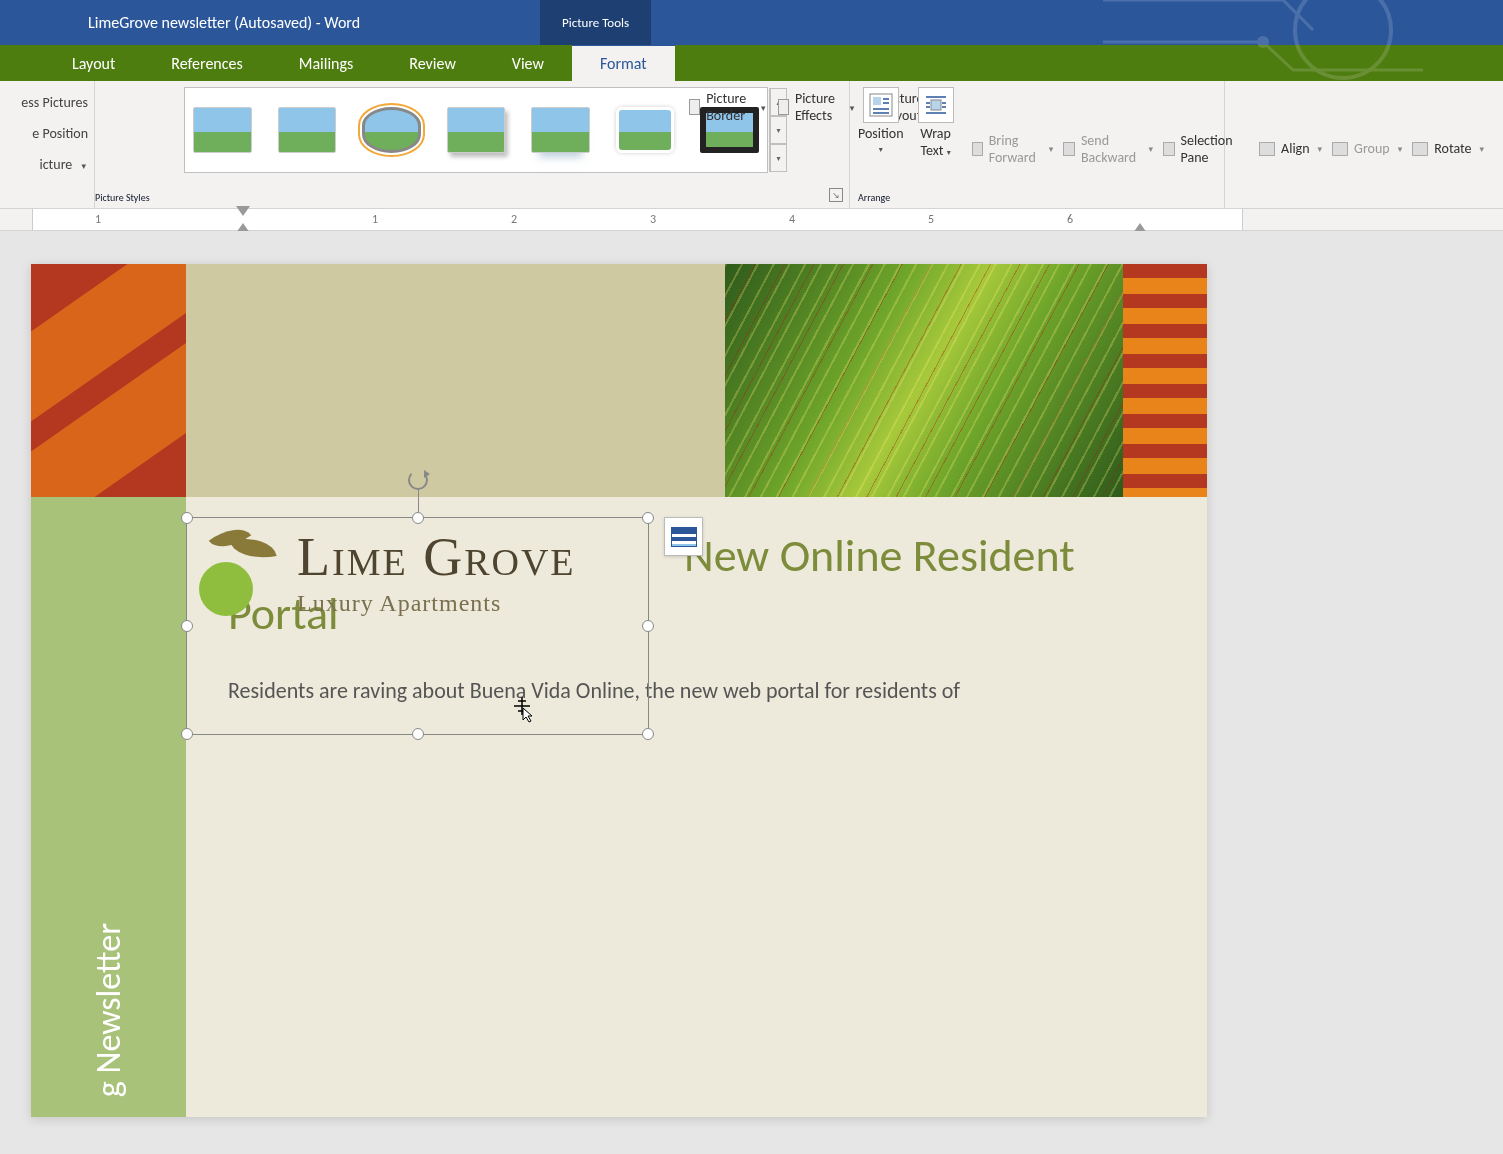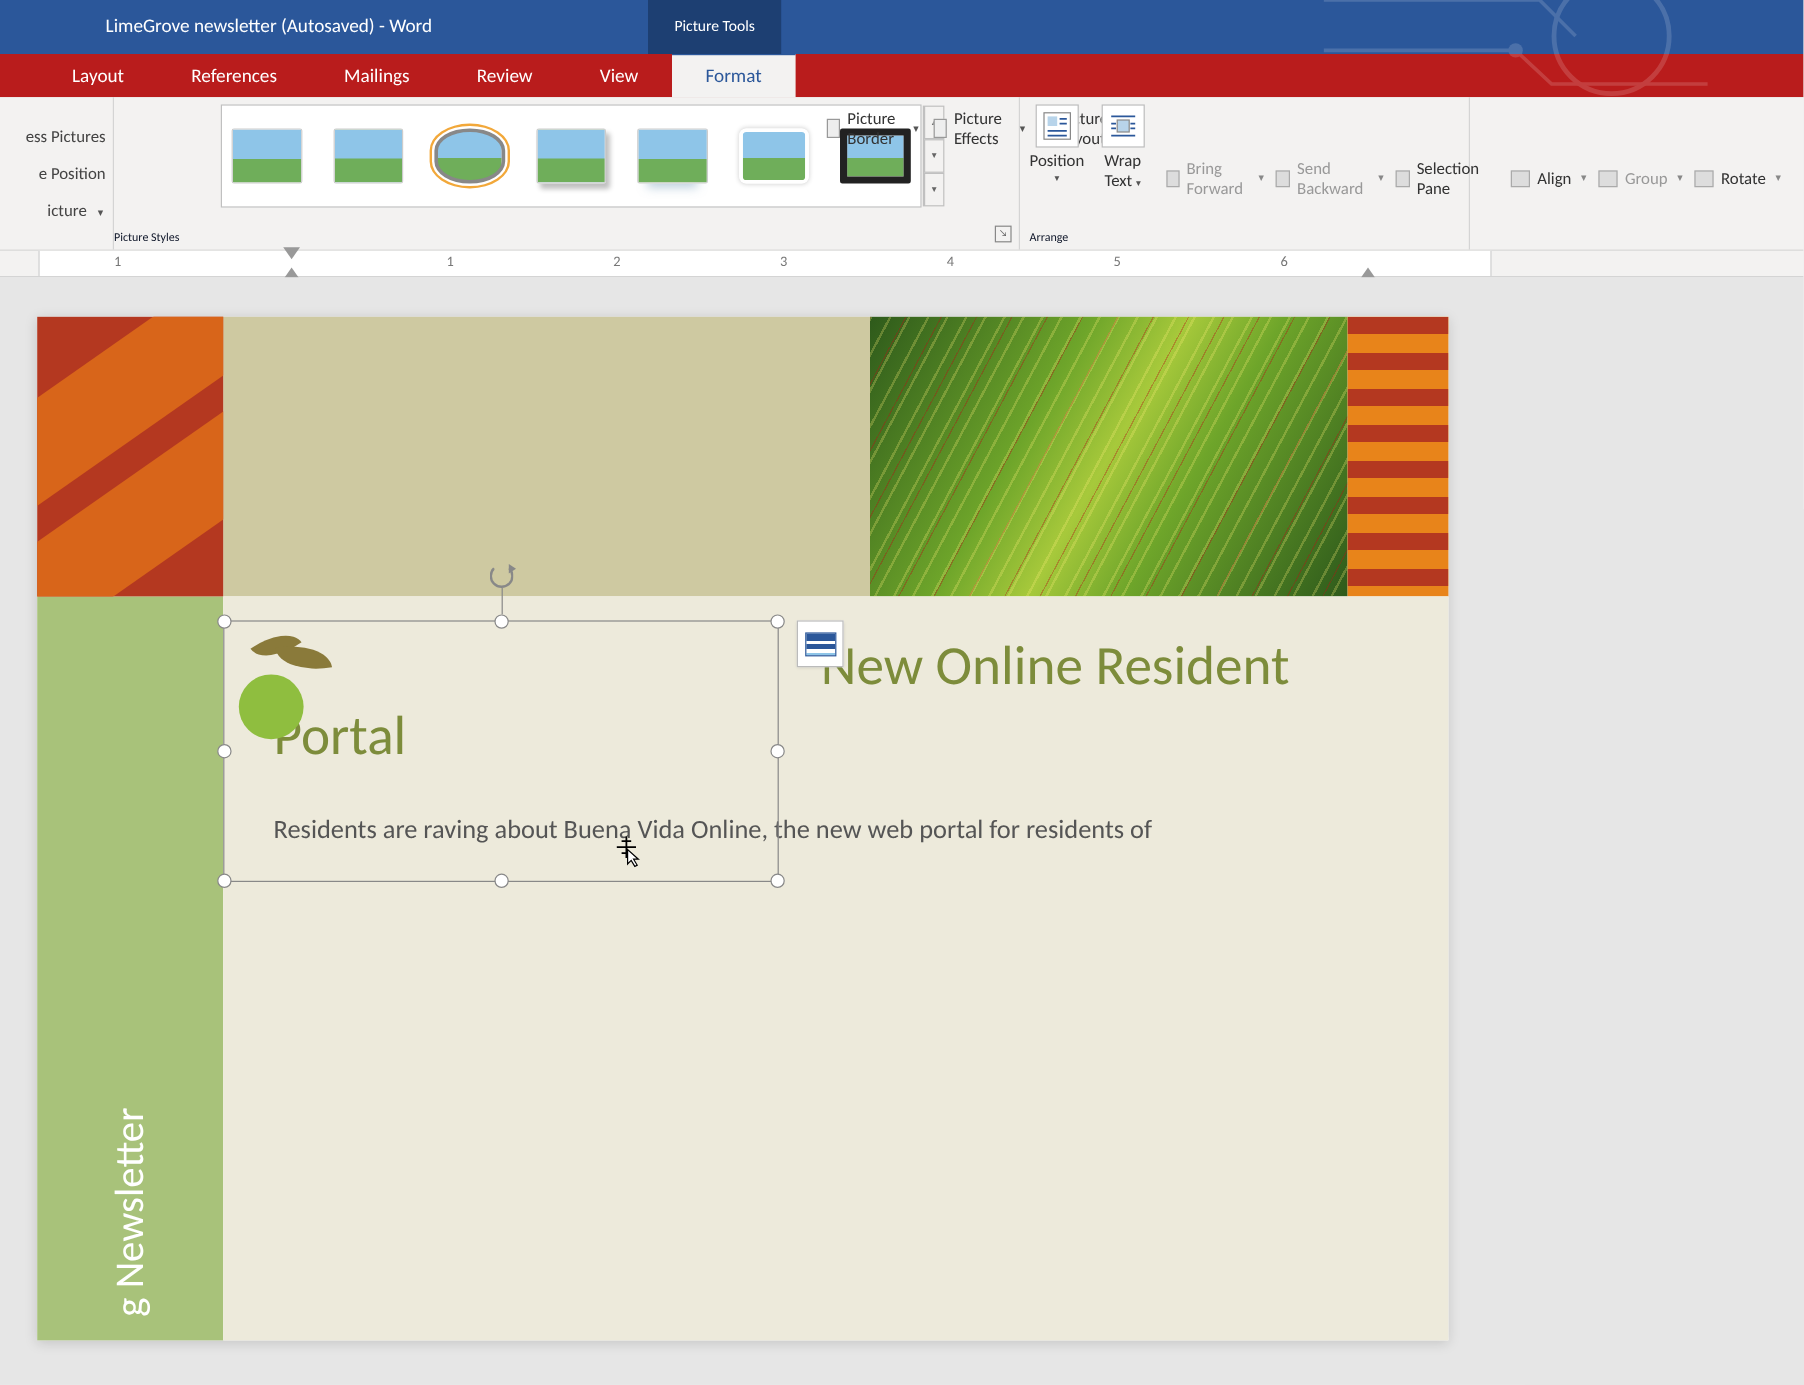--- a/index.html
+++ b/index.html
@@ -5,29 +5,29 @@
 * { margin: 0; padding: 0; box-sizing: border-box; }
 body { font-family: "Segoe UI", Calibri, sans-serif; background: #e6e6e6; overflow: hidden; width: 1503px; height: 1154px; }
 
 
 .titlebar { height: 45px; background: #2b579a; display: flex; align-items: center; position: relative; }
 .titlebar .title { color: #fff; font-size: 16px; margin-left: 88px; }
 .picture-tools { position: absolute; left: 540px; top: 0; height: 45px; background: #1d3f72; padding: 0 22px; display: flex; align-items: center; color: #fff; font-size: 13px; }
 .titlebar-art { position: absolute; right: -100px; top: -30px; opacity: .15; }
 
 
-.tabs { height: 36px; background: #b91c1c; display: flex; align-items: stretch; padding-left: 32px; }
+.tabs { height: 36px; background: #4d7c0f; display: flex; align-items: stretch; padding-left: 44px; }
 .tab { color: #fff; font-size: 16px; padding: 0 28px; display: flex; align-items: center; cursor: pointer; }
 .tab.active { background: #f3f2f1; color: #2b579a; border-top: 1px solid #2b579a; }
 .tell-me { display: flex; align-items: center; color: #bcd1ea; font-size: 16px; margin-left: 18px; }
 .tell-me svg { margin-right: 10px; }
 
 
 .ribbon { height: 128px; background: #f3f2f1; border-bottom: 1px solid #d4d4d4; display: flex; position: relative; }
-.small-commands { width: 95px; border-right: 1px solid #d4d4d4; display: flex; flex-direction: column; padding: 6px 4px; justify-content: center; }
+.small-commands { width: 95px; border-right: 1px solid #d4d4d4; display: flex; flex-direction: column; padding: 6px 4px; }
 .small-commands span { font-size: 14px; color: #444; padding: 7px 2px; text-align: right; white-space: nowrap; }
 .small-commands span .dd { font-size: 9px; color: #555; margin-left: 2px; }
 
 
 .gallery-group { display: flex; flex-direction: column; align-items: center; padding-top: 6px; border-right: 1px solid #d4d4d4; position: relative; width: 755px; }
 .gallery { width: 584px; height: 86px; border: 1px solid #c0c0c0; background: #fff; margin-left: 8px; display: flex; align-items: center; padding: 0 8px; gap: 26px; position: relative; }
 .gallery-item { width: 60px; height: 46px; background: linear-gradient(to bottom, #8ec5e8 55%, #6fae5a 55%); border: 1px solid #ccc; border-radius: 2px; cursor: pointer; position: relative; }
 .gallery-item.sel { outline: 2px solid #f2a83a; outline-offset: 2px; }
 .gallery-item.oval { border-radius: 50% / 40%; border: 3px solid #888; }
 .gallery-item.shadow { box-shadow: 3px 4px 4px rgba(0,0,0,.25); }
@@ -265,20 +265,24 @@
         <span>g Newsletter</span>
       </div>
       <div class="content">
         <div class="selbox">
           <div class="logo">
             <div class="lime">
               <div class="leaf2"></div>
                 <div class="leaf1"></div>
                 <div class="fruit"></div>
             </div>
+            <div class="logo-text">
+              <span class="main">Lime Grove</span>
+              <span class="sub">Luxury Apartments</span>
+            </div>
           </div>
           <div class="rotate"></div>
           <div class="rotate-stem"></div>
           <div class="handle h-nw"></div>
           <div class="handle h-n"></div>
           <div class="handle h-ne"></div>
           <div class="handle h-w"></div>
           <div class="handle h-e"></div>
           <div class="handle h-sw"></div>
           <div class="handle h-s"></div>

